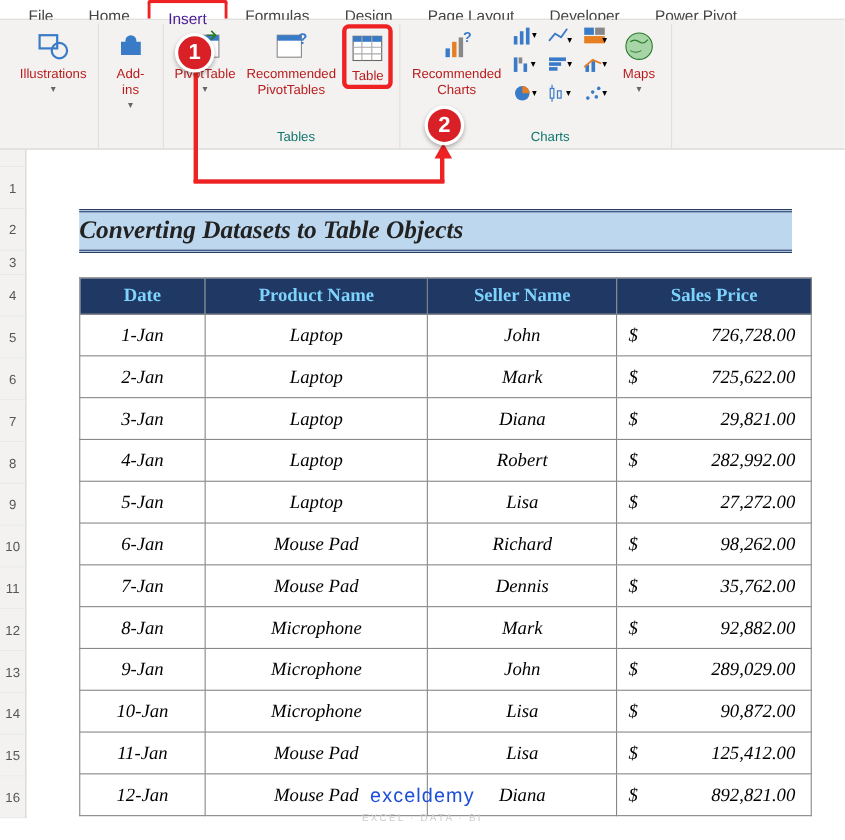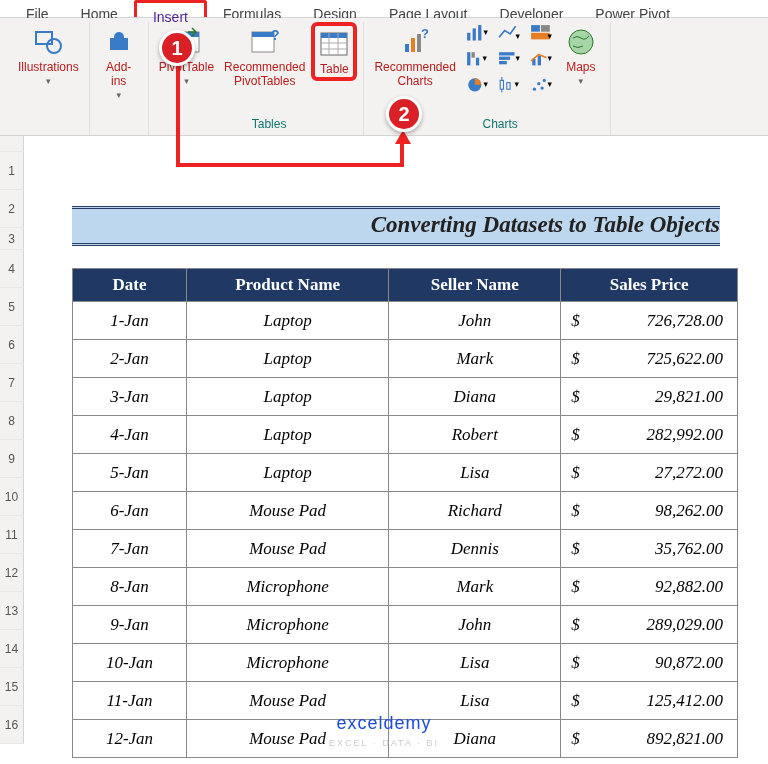--- a/index.html
+++ b/index.html
@@ -28,24 +28,24 @@
 .anno-line { position: absolute; background: #e22; z-index: 15; }
 .arrow-up { position: absolute; width: 0; height: 0; border-left: 8px solid transparent; border-right: 8px solid transparent; border-bottom: 14px solid #e22; z-index: 15; }
 
 
 .grid-area { display: flex; }
 .row-headers { width: 24px; }
 .row-hdr { height: 38px; border-right: 1px solid #d4d4d4; border-bottom: 1px solid #e8e8e8; font-size: 12px; color: #555; display: flex; align-items: center; justify-content: center; background: #f3f2f1; }
 .row-hdr:first-child { height: 16px; }
 .sheet { flex: 1; padding-top: 16px; }
 
-.title-cell { margin: 16px 48px 6px 48px; background: #bdd7ee; border-top: 3px double #2a3d66; border-bottom: 3px double #2a3d66; text-align: right; font-family: "Comic Sans MS", cursive; font-size: 23px; font-style: italic; font-weight: bold; color: #222; padding: 3px 0 5px; }
+.title-cell { margin: 0 48px 6px 48px; background: #bdd7ee; border-top: 3px double #2a3d66; border-bottom: 3px double #2a3d66; text-align: left; font-family: "Comic Sans MS", cursive; font-size: 23px; font-style: italic; font-weight: bold; color: #222; padding: 3px 0 5px; }
 
 .data-table { margin: 22px 30px 0 48px; border-collapse: collapse; width: calc(100% - 78px); }
-.data-table th { background: #1f3864; color: #ffffff; font-family: "Comic Sans MS", cursive; font-size: 17px; font-weight: bold; padding: 6px 4px; border: 1px solid #888; }
+.data-table th { background: #1f3864; color: #7dd3fc; font-family: "Comic Sans MS", cursive; font-size: 17px; font-weight: bold; padding: 6px 4px; border: 1px solid #888; }
 .data-table td { border: 1px solid #888; font-family: "Comic Sans MS", cursive; font-size: 17px; padding: 4px 8px; text-align: center; height: 38px; font-style: italic; }
 .data-table td.price { text-align: right; padding-right: 14px; position: relative; }
 .data-table td.price .cur { position: absolute; left: 10px; }
 
 .watermark { position: absolute; bottom: 30px; left: 50%; transform: translateX(-50%); font-size: 18px; color: #1d4ed8; font-family: Arial, sans-serif; letter-spacing: 1px; }
 .watermark-sub { position: absolute; bottom: 16px; left: 50%; transform: translateX(-50%); font-size: 9px; color: #ccc; letter-spacing: 2px; }
 </style>
 </head>
 <body>
 

